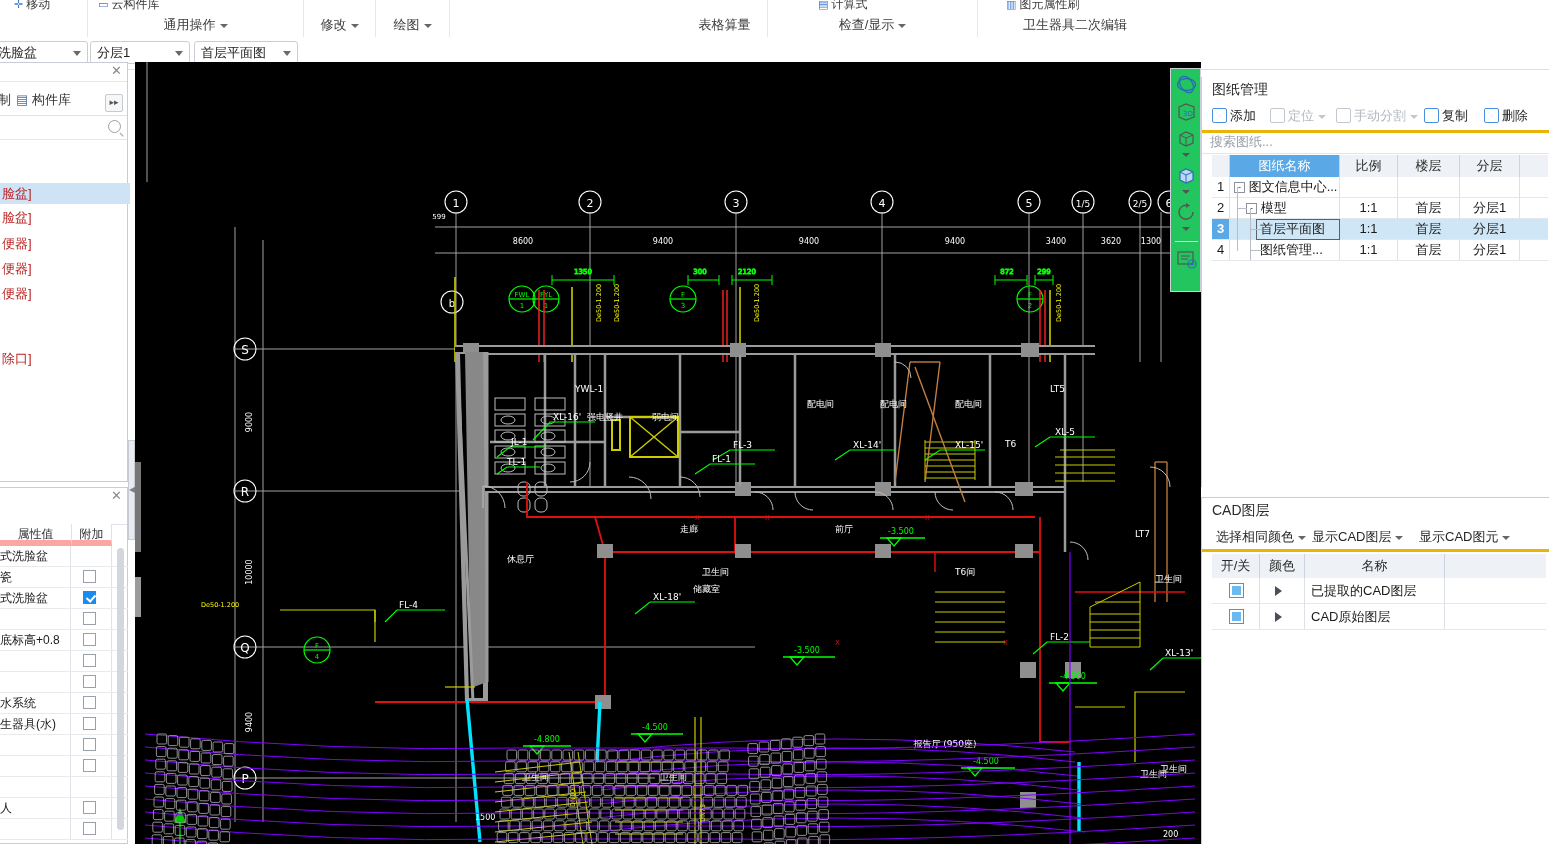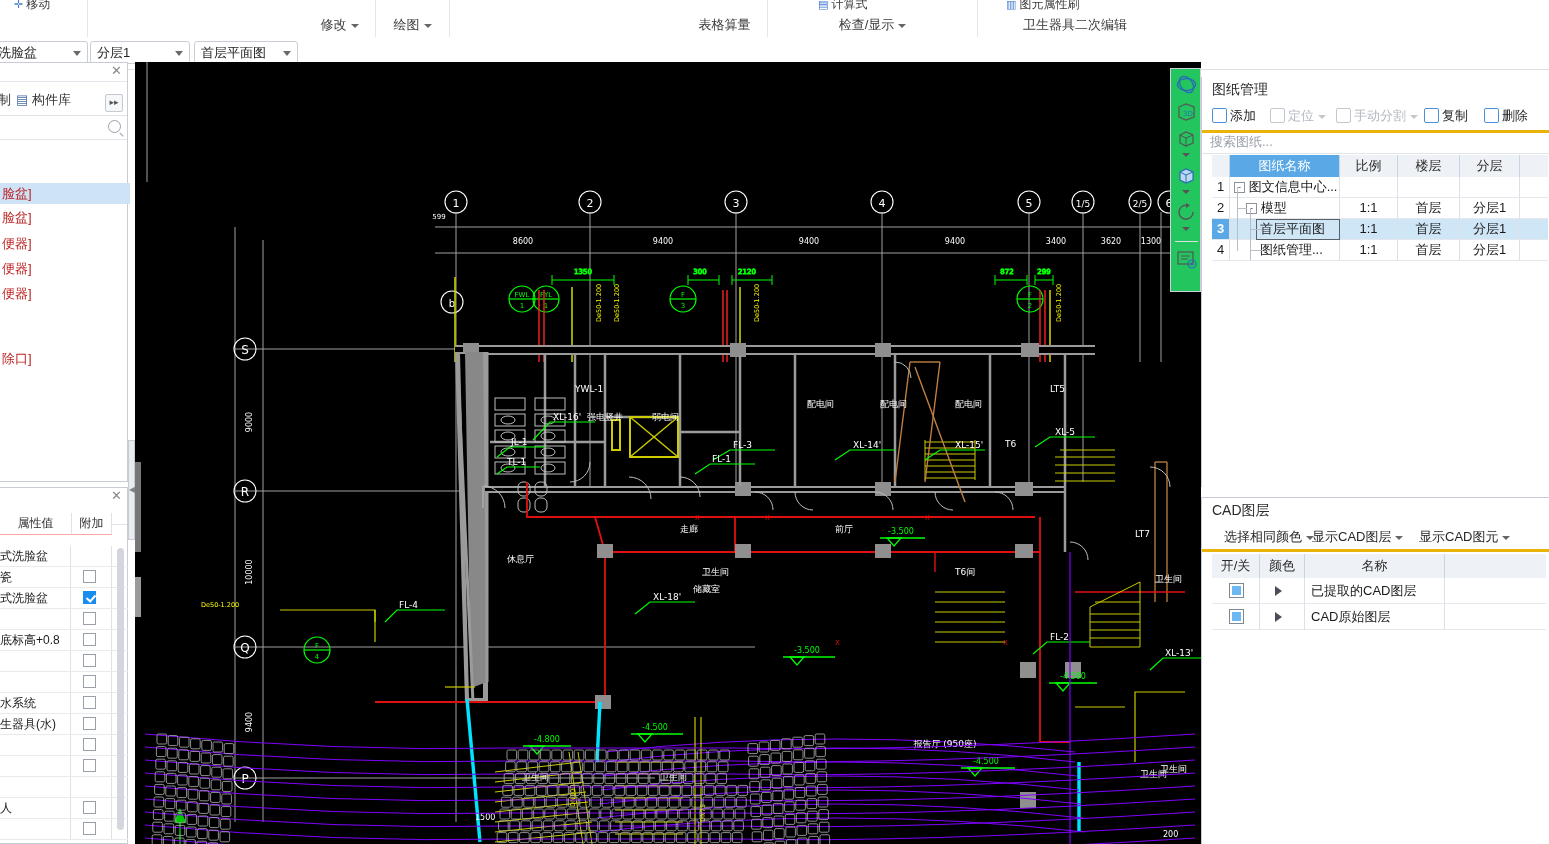--- a/index.html
+++ b/index.html
@@ -40,21 +40,21 @@
   #ltSearch{position:absolute;left:0;top:52px;width:100%;height:24px;border-bottom:1px solid #e3e6ec;}
   .lt-mag{position:absolute;right:6px;top:5px;width:11px;height:11px;border:1.4px solid #9aa0aa;border-radius:50%;}
   .lt-mag:after{content:"";position:absolute;right:-4px;bottom:-3px;width:5px;height:1.4px;background:#9aa0aa;transform:rotate(45deg);}
   .lt-item{position:absolute;left:0;width:128px;height:21px;font-size:13px;color:#b91c1c;line-height:21px;white-space:nowrap;overflow:hidden;}
   .lt-item.sel{background:#cfe3f7;}
 
   
   #leftBot{left:0;top:487px;width:128px;height:357px;background:#fff;border:1px solid #c8ccd4;border-left:none;box-sizing:border-box;}
   #lbHdr{position:absolute;left:0;top:0;width:100%;height:18px;border-bottom:1px solid #e3e6ec;}
   #lbBar{position:absolute;left:0;top:18px;width:100%;height:18px;background:#fff;border-bottom:1px solid #e0e3e9;}
-  .pg-hdr{position:absolute;top:25px;height:22px;background:#fff;border-bottom:1px solid #fca5a5;border-right:1px solid #dfe2e8;
+  .pg-hdr{position:absolute;top:36px;height:22px;background:#fff;border-bottom:6px solid #fca5a5;border-right:1px solid #dfe2e8;
           box-sizing:border-box;font-size:12px;color:#2e2e2e;text-align:center;line-height:21px;}
   .pg-row{position:absolute;left:0;width:128px;height:21px;border-bottom:1px solid #e8eaee;box-sizing:border-box;}
   .pg-val{position:absolute;left:0;top:0;width:71px;height:20px;font-size:12px;color:#1a1a1a;line-height:20px;
           white-space:nowrap;overflow:hidden;border-right:1px solid #dfe2e8;box-sizing:border-box;}
   .pg-chkcell{position:absolute;left:72px;top:0;width:40px;height:20px;border-right:1px solid #dfe2e8;box-sizing:border-box;}
   .chk{position:absolute;left:11px;top:3px;width:13px;height:13px;border:1px solid #9aa0aa;background:#fff;box-sizing:border-box;}
   .chk.on{background:#1a8cf0;border-color:#1a8cf0;}
   .chk.on:after{content:"";position:absolute;left:3.5px;top:1px;width:4px;height:7px;border:solid #fff;border-width:0 2px 2px 0;transform:rotate(42deg);}
   #lbScroll{position:absolute;right:3px;top:60px;width:7px;height:282px;background:#d3d6dc;border-radius:4px;}
 
@@ -118,20 +118,28 @@
 <body>
 
 <div id="ribbon" class="abs">
 
   <div class="rb-group" style="left:0;width:88px;">
     <div class="rb-top" style="padding-left:14px;">
       <span class="ic">✛</span><span>移动</span>
     </div>
   </div>
 
+  <div class="rb-group" style="left:88px;width:216px;">
+    <div class="rb-top" style="padding-left:10px;">
+      <span class="ic">▭</span><span>云构件库</span>
+    </div>
+    <div class="rb-label">
+      <span>通用操作</span><span class="caret"></span>
+    </div>
+  </div>
 
   <div class="rb-group" style="left:304px;width:72px;">
     <div class="rb-label">
       <span>修改</span><span class="caret"></span>
     </div>
   </div>
 
   <div class="rb-group" style="left:376px;width:74px;">
     <div class="rb-label">
       <span>绘图</span><span class="caret"></span>
@@ -1310,21 +1318,21 @@
   <div class="treeline abs" style="left:48px;top:152px;width:12px;height:1px;"></div>
   <div class="treeline abs" style="left:48px;top:173px;width:12px;height:1px;"></div>
 </div>
 
 <div id="rp2" class="abs">
   <div class="rp-titlebar">
     <span class="rp-title">CAD图层</span>
   </div>
 
   <div class="rp-toolbar" style="top:25px;height:26px;">
-    <div class="tb-item" style="left:22px;">
+    <div class="tb-item" style="left:14px;">
       <span>选择相同颜色</span><span class="tb-car"></span>
     </div>
     <div class="tb-item" style="left:110px;">
       <span>显示CAD图层</span><span class="tb-car"></span>
     </div>
     <div class="tb-item" style="left:217px;">
       <span>显示CAD图元</span><span class="tb-car"></span>
     </div>
   </div>
 

